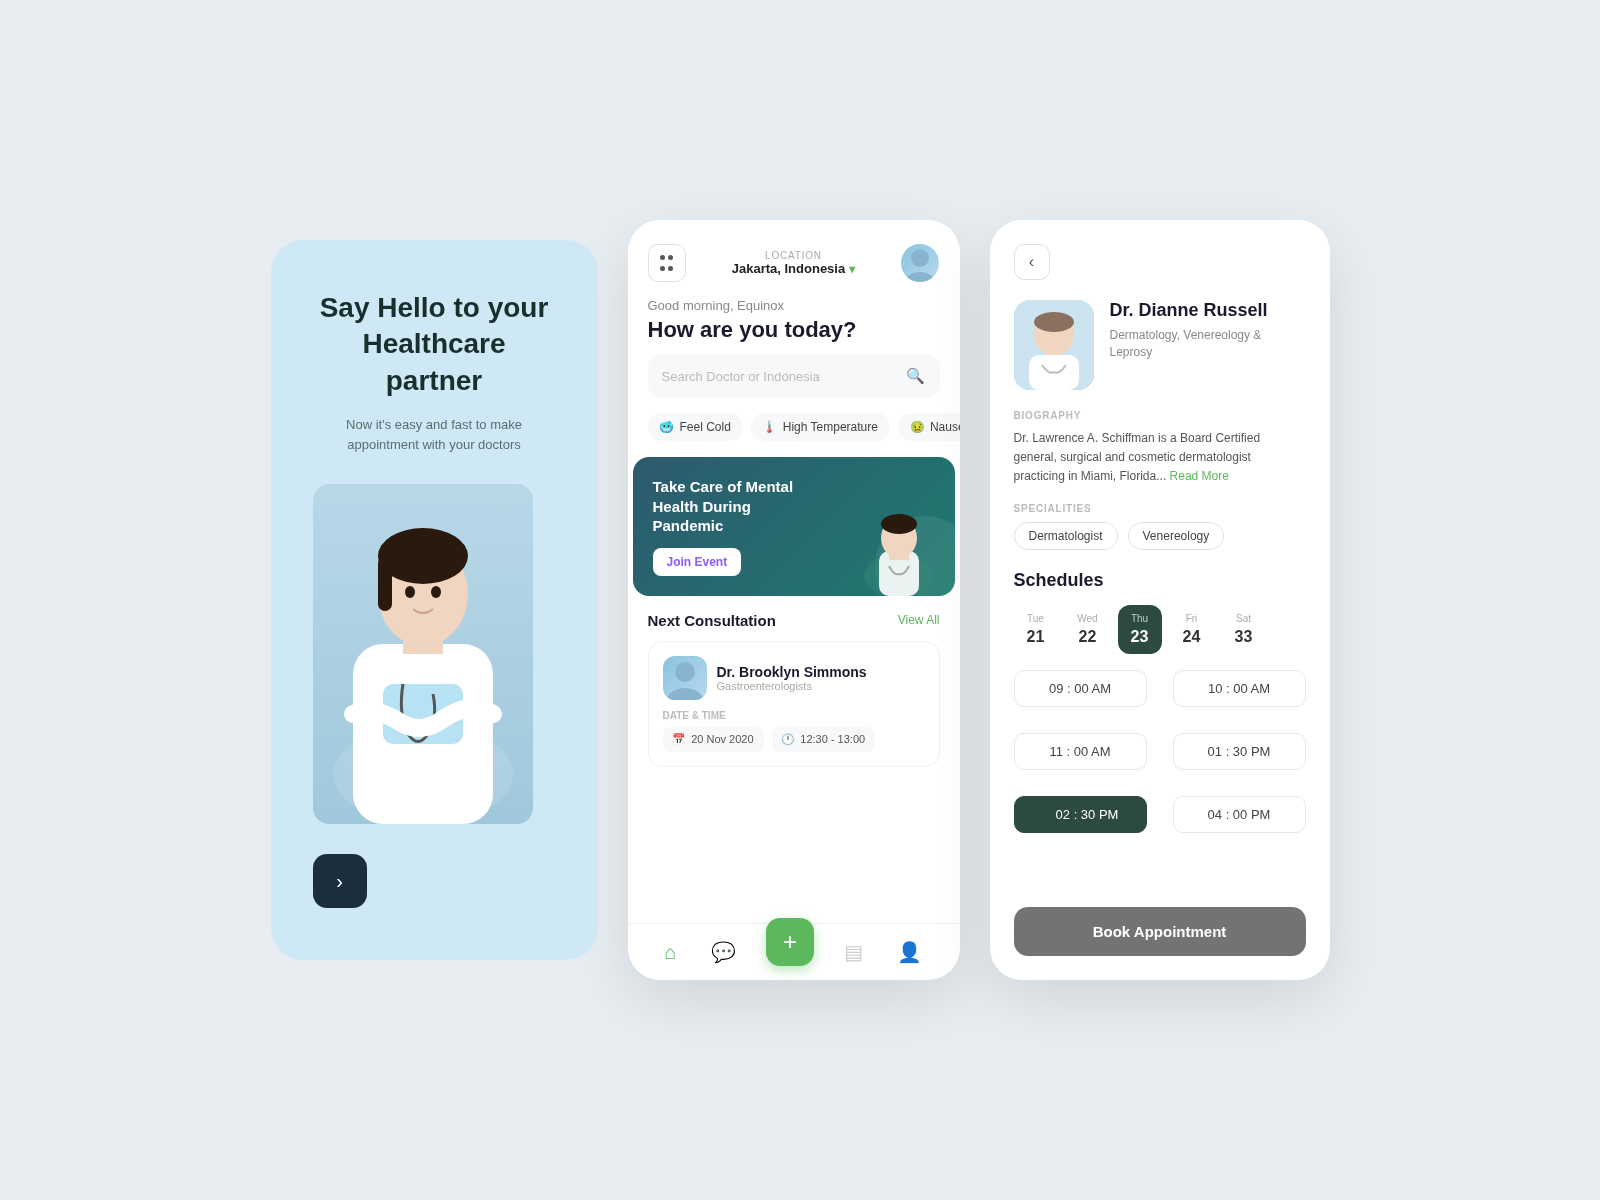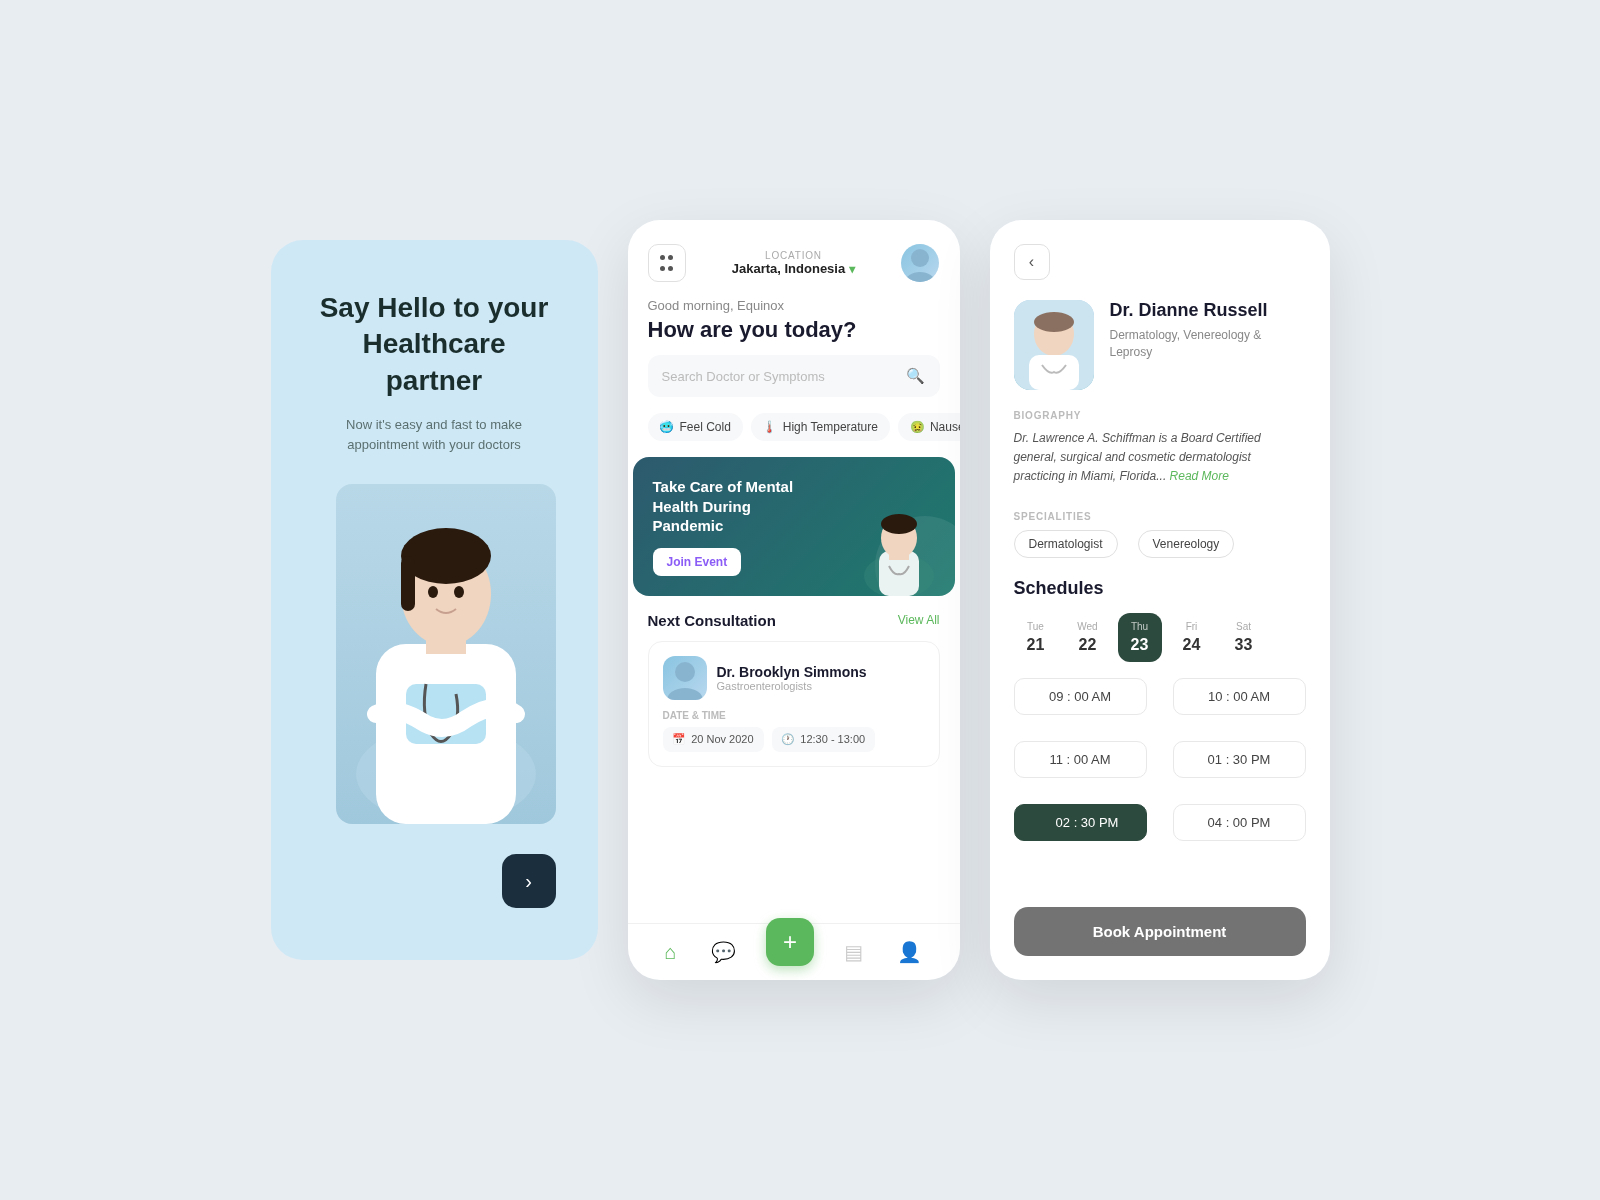--- a/index.html
+++ b/index.html
@@ -21,21 +21,21 @@
 
     
     .screen-welcome {
       background: #cfe8f5;
       border-radius: 32px;
       width: 327px;
       min-height: 720px;
       padding: 50px 42px 40px;
       display: flex;
       flex-direction: column;
-      align-items: flex-end;
+      align-items: flex-start;
       position: relative;
       overflow: hidden;
     }
     .screen-welcome h1 {
       font-size: 28px;
       font-weight: 700;
       color: #1a2e2e;
       text-align: center;
       line-height: 1.3;
       margin-bottom: 16px;
@@ -372,30 +372,29 @@
       font-weight: 600;
       color: #bbb;
       text-transform: uppercase;
       letter-spacing: 0.8px;
       margin-bottom: 8px;
     }
     .bio-text {
       font-size: 12px;
       color: #555;
       line-height: 1.6;
-      margin-bottom: 24px;
-      font-style: italic;
+      margin-bottom: 16px;
     }
     .read-more {
       color: #5cb85c;
       cursor: pointer;
     }
     .specialities-row {
       display: flex;
-      gap: 20px;
+      gap: 10px;
       margin-bottom: 20px;
       flex-wrap: wrap;
     }
     .spec-tag {
       border: 1.5px solid #e0e0e0;
       border-radius: 20px;
       padding: 6px 14px;
       font-size: 12px;
       color: #444;
       cursor: pointer;
@@ -537,21 +536,21 @@
         </svg>
       </div>
     </div>
 
     <div class="home-greeting">
       <div class="greeting-sub">Good morning, Equinox</div>
       <div class="greeting-main">How are you today?</div>
     </div>
 
     <div class="search-bar">
-      <span class="search-placeholder">Search Doctor or Symptoms</span>
+      <span class="search-placeholder">Search Doctor or Indonesia</span>
       <span class="search-icon-wrap">🔍</span>
     </div>
 
     <div class="symptom-chips">
       <div class="chip">
         <span>🥶</span>
         <span>Feel Cold</span>
       </div>
       <div class="chip">
         <span>🌡️</span>

